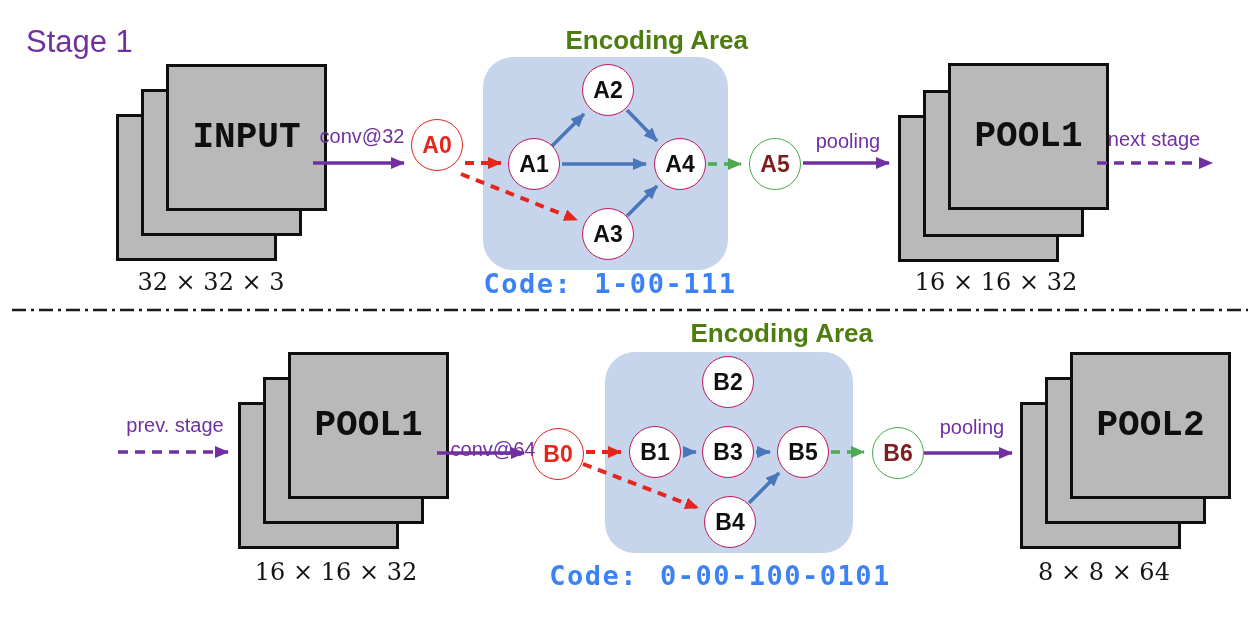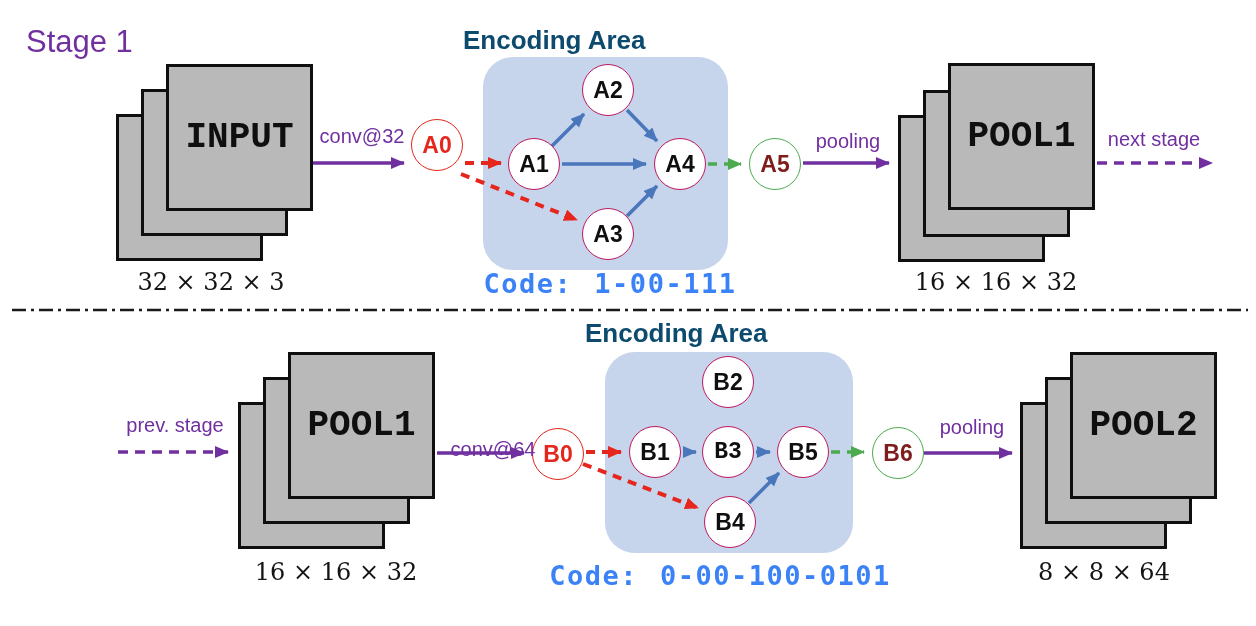--- a/index.html
+++ b/index.html
@@ -1,31 +1,31 @@
 <!DOCTYPE html>
 <html><head>
 <meta charset="utf-8">
 <style>
   html,body{margin:0;padding:0;background:#ffffff;}
   #canvas{
     position:relative;width:1256px;height:626px;background:#ffffff;
     font-family:"Liberation Sans",sans-serif;overflow:hidden;
   }
   .stage-title{position:absolute;font-size:31px;color:#7030A0;z-index:4;}
-  .sq{position:absolute;width:147px;height:147px;background:#B9B9B9;
+  .sq{position:absolute;width:161px;height:147px;background:#B9B9B9;
       border:3px solid #0f0f0f;box-sizing:border-box;z-index:2;}
   .sq.front{display:flex;align-items:center;justify-content:center;}
   .block-label{font-family:"Liberation Mono",monospace;font-weight:bold;
       font-size:36px;color:#0f0f0f;letter-spacing:0px;}
   .dims{position:absolute;width:210px;text-align:center;
       font-family:"DejaVu Serif",serif;font-size:24px;color:#141414;z-index:4;}
   .plabel{position:absolute;color:#7030A0;font-size:20px;text-align:center;z-index:4;}
   .enc{position:absolute;background:#C6D4EC;border-radius:30px;z-index:1;}
-  .enc-title{position:absolute;font-weight:bold;font-size:26px;color:#0c4a6e;
-      text-align:left;z-index:4;}
+  .enc-title{position:absolute;font-weight:bold;font-size:26px;color:#4d7c0f;
+      text-align:right;z-index:4;}
   .node{position:absolute;width:52px;height:52px;border-radius:50%;background:#ffffff;
       border:1px solid #be185d;box-sizing:border-box;display:flex;align-items:center;
       justify-content:center;font-weight:700;font-size:23px;color:#0f0f0f;z-index:3;}
   .node.red{border-color:#E6251C;color:#E6251C;}
   .node.green{border-color:#4CAB4F;color:#7f1d1d;}
   .code{position:absolute;display:flex;justify-content:center;gap:22px;
       font-family:"DejaVu Sans Mono",monospace;font-weight:bold;color:#3b82f6;
       font-size:27px;letter-spacing:1.5px;z-index:4;white-space:nowrap;}
   svg.overlay{position:absolute;left:0;top:0;z-index:2;pointer-events:none;}
   .ln-purple{stroke:#7030A0;stroke-width:3.5;fill:none;}
@@ -106,21 +106,21 @@
 
   <div class="node red" style="left:532px;top:428px;">
       <span>B0</span>
     </div>
   <div class="node" style="left:629px;top:426px;">
       <span>B1</span>
     </div>
   <div class="node" style="left:702px;top:356px;">
       <span>B2</span>
     </div>
-  <div class="node" style="left:702px;top:426px;font-family:Liberation Mono, monospace;">
+  <div class="node" style="left:702px;top:426px;">
       <span>B3</span>
     </div>
   <div class="node" style="left:704px;top:496px;">
       <span>B4</span>
     </div>
   <div class="node" style="left:777px;top:426px;">
       <span>B5</span>
     </div>
   <div class="node green" style="left:872px;top:427px;">
       <span>B6</span>

